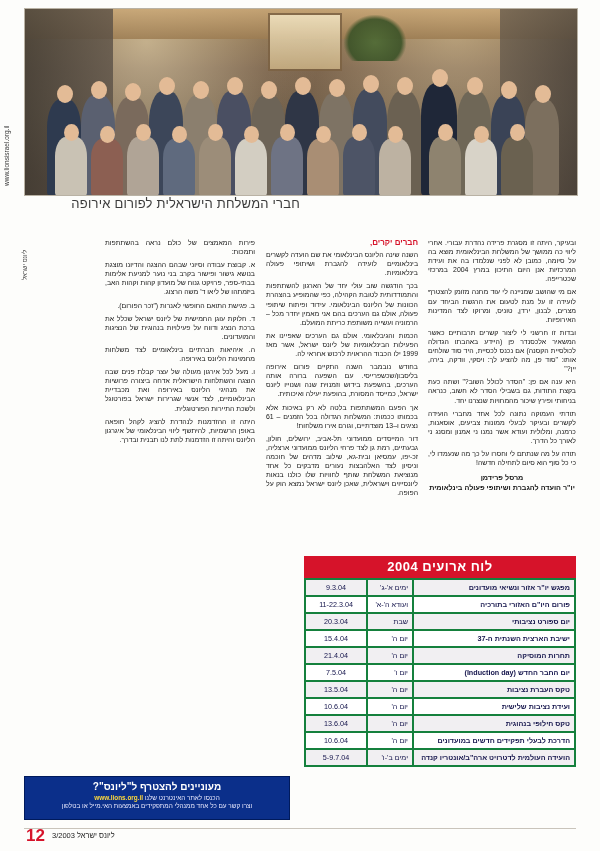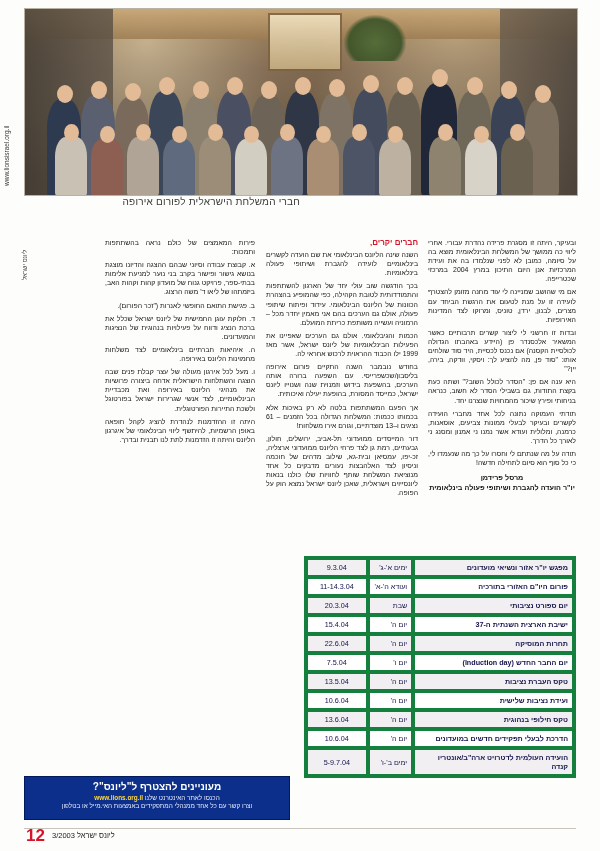--- a/index.html
+++ b/index.html
@@ -53,21 +53,21 @@
   .photo-wall-right{
     position:absolute;right:0;top:0;width:14%;height:100%;
     background:linear-gradient(270deg,#46403a,#63584b);
     opacity:.75;
   }
   .crowd{position:absolute;left:0;bottom:0;width:100%;height:150px;}
   .person{position:absolute;bottom:0;border-radius:40% 40% 6% 6%/30% 30% 4% 4%;}
   .head{position:absolute;border-radius:50%;background:#e3bb96;}
   .photo-caption{
     position:absolute;right:300px;top:196px;
-    font-size:10px;color:#3b3b3b;
+    font-size:13px;color:#3b3b3b;
     letter-spacing:.2px;
   }
   
   .vstrip{
     position:absolute;left:2px;top:16px;width:20px;height:170px;
     writing-mode:vertical-rl;transform:rotate(180deg);
     font-size:6.5px;color:#3a3a3a;line-height:10px;
     direction:ltr;
     white-space:nowrap;
   }
@@ -105,21 +105,21 @@
   }
   .table-title{
     background:#d6132a;color:#ffffff;font-weight:bold;font-size:13px;
     text-align:center;padding:3px 0 4px 0;
     letter-spacing:.5px;
   }
   table.events{
     width:100%;border-collapse:collapse;font-size:7.2px;
   }
   table.events td{
-    border:4px solid #15803d;
+    border:2px solid #15803d;
     padding:3px 4px;
     color:#12124a;
     line-height:9px;
     background:#ffffff;
   }
   table.events tr:nth-child(odd) td{background:#f1eff2;}
   td.c-name{width:60%;font-weight:bold;color:#2a2a6e;}
   td.c-day{width:17%;text-align:right;color:#2a2a6e;}
   td.c-date{width:23%;text-align:center;color:#2a2a6e;direction:ltr;}
   
@@ -258,46 +258,47 @@
     <p>פירות המאמצים של כולם נראה בהשתתפות ותמכות:</p>
     <p>א. קבוצת עבודה וסיוני שבהם ההצגה והדיונו מוצגת בנושא גישור ופישור בקרב בני נוער למניעת אלימות בבתי-ספר, פרויקט גנוח של מועדון קהות וקהות האב, ביזמתהו של ליאו ד' משה הרצוג.</p>
     <p>ב. פגישת התואם החופשי לאנרות ("זכר הפורום).</p>
     <p>ד. חלוקת עוגן החמישית של ליונס ישראל שכלל את ברכת הנציג ודווח על פעילויות בנהוגית של הנציגות והמועדונים.</p>
     <p>ה. איהיאות חברתיים בינלאומיים לצד משלחות מחמוינות הליונס באירופה.</p>
     <p>ו. מעל לכל אירגון מעולה של עצר קבלת פנים שבה הוצגה והשתלחות הישראלית אדחה ביצורה פרושיות את מנהיגי הליונס באירופה ואת מכבדיית הבינלאומיים, לצד אנשי שגרירות ישראל בפורטוגל ולשכת התיירות הפורטוגלית.</p>
     <p>היתה זו ההזדמנות לנהדרת להציג לקהל חופאה באופן הרשמיות, להיתשף ליווי הבינלאומי של איגרגון הליונס והיתה זו הזדמנות לתת לנו תבנית ובדרך.</p>
   </div>
 
   <div class="table-wrap">
+    <div class="table-title">לוח ארועים 2004</div>
     <table class="events">
       <tbody>
         <tr>
           <td class="c-name">מפגש יו"ר אזור ונשיאי מועדונים</td>
           <td class="c-day">ימים א'-ג'</td>
           <td class="c-date">9.3.04</td>
         </tr>
         <tr>
           <td class="c-name">פורום היו"ם האזורי בתורכיה</td>
           <td class="c-day">ועודא ה'-א'</td>
-          <td class="c-date">11-14.3.04</td>
+          <td class="c-date">11-22.3.04</td>
         </tr>
         <tr>
           <td class="c-name">יום ספורט נציבותי</td>
           <td class="c-day">שבת</td>
           <td class="c-date">20.3.04</td>
         </tr>
         <tr>
           <td class="c-name">ישיבת הארצית השנתית ה-37</td>
           <td class="c-day">יום ה'</td>
           <td class="c-date">15.4.04</td>
         </tr>
         <tr>
           <td class="c-name">תחרות המוסיקה</td>
           <td class="c-day">יום ה'</td>
-          <td class="c-date">22.6.04</td>
+          <td class="c-date">21.4.04</td>
         </tr>
         <tr>
           <td class="c-name">יום החבר החדש (Induction day)</td>
           <td class="c-day">יום ו'</td>
           <td class="c-date">7.5.04</td>
         </tr>
         <tr>
           <td class="c-name">טקס העברת נציבות</td>
           <td class="c-day">יום ה'</td>
           <td class="c-date">13.5.04</td>

